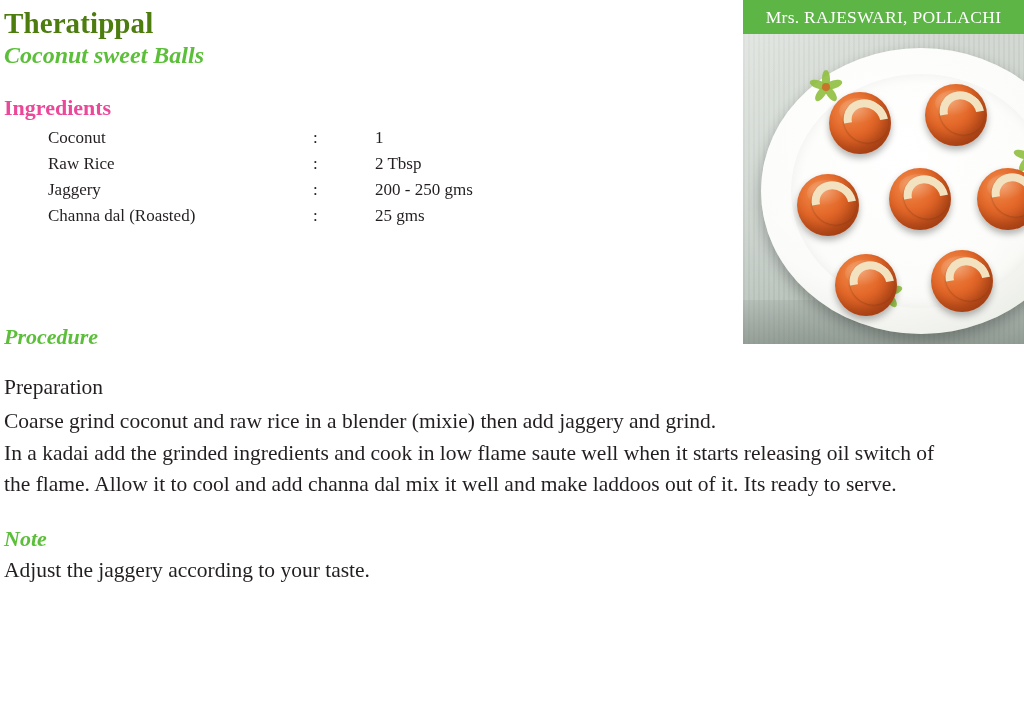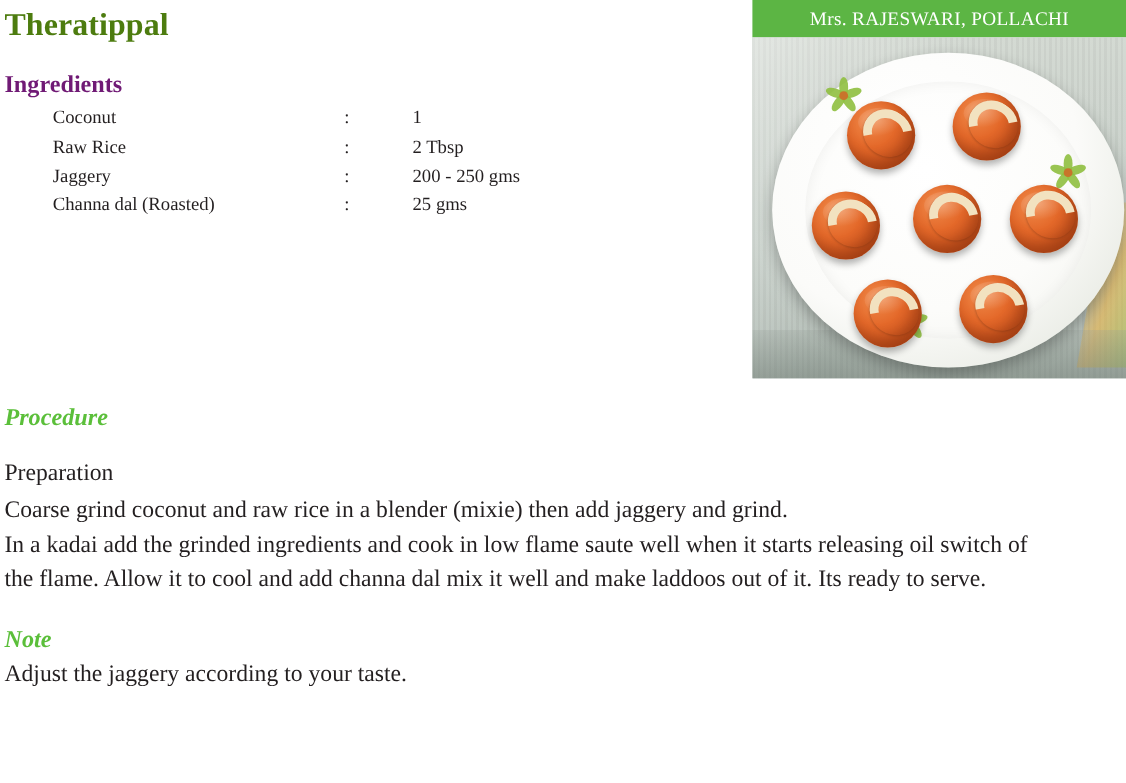--- a/index.html
+++ b/index.html
@@ -46,21 +46,21 @@
     font-weight: bold;
     font-style: italic;
     color: #5bbf3a;
     line-height: 1.1;
     margin: 4px 0 0 0;
   }
 
   .section-head {
     font-size: 22px;
     font-weight: bold;
-    color: #701a75;
+    color: #ec4899;
     margin: 26px 0 2px 0;
   }
   .section-head.italic {
     font-style: italic;
     color: #5bbf3a;
   }
 
   table.ingredients {
     border-collapse: collapse;
     margin-top: 4px;
@@ -96,21 +96,21 @@
     font-style: italic;
     color: #5bbf3a;
     margin-top: 30px;
   }
 
   
   .photo-card {
     position: absolute;
     right: 0px;
     top: 0px;
-    width: 340px;
+    width: 281px;
     height: 344px;
   }
   .photo-banner {
     height: 34px;
     background: #5cb544;
     color: #ffffff;
     font-family: "Liberation Serif", serif;
     font-size: 17.5px;
     letter-spacing: 0.3px;
     display: flex;
@@ -283,20 +283,21 @@
         <div class="cashew" style="left:88px; top:214px;"></div>
 
         <div class="ladoo" style="left:170px; top:202px;"></div>
         <div class="cashew" style="left:184px; top:210px;"></div>
       </div>
     </div>
   </div>
 
   <div class="content">
     <div class="recipe-title">Theratippal</div>
+    <div class="recipe-subtitle">Coconut sweet Balls</div>
 
     <div class="section-head">Ingredients</div>
 
     <table class="ingredients">
       <tbody>
         <tr>
           <td class="ing-name">Coconut</td>
           <td class="ing-colon">:</td>
           <td class="ing-qty">1</td>
         </tr>
@@ -312,21 +313,21 @@
         </tr>
         <tr>
           <td class="ing-name">Channa dal (Roasted)</td>
           <td class="ing-colon">:</td>
           <td class="ing-qty">25 gms</td>
         </tr>
       </tbody>
     </table>
   </div>
 
-  <div style="position:absolute; left:4px; top:324px; width:1016px;margin-top:42px;">
+  <div style="position:absolute; left:4px; top:324px; width:1016px;">
     <div class="section-head italic" style="margin-top:0;">Procedure</div>
     <div class="para gap-before">Preparation</div>
 
     <div class="para">Coarse grind coconut and raw rice in a blender (mixie) then add jaggery and grind.</div>
     <div class="block-body">In a kadai add the grinded ingredients and cook in low flame saute well when it starts releasing oil switch of the flame. Allow it to cool and add channa dal mix it well and make laddoos out of it. Its ready to serve.</div>
 
     <div class="section-head italic">Note</div>
     <div class="para">Adjust the jaggery according to your taste.</div>
 
   </div>

